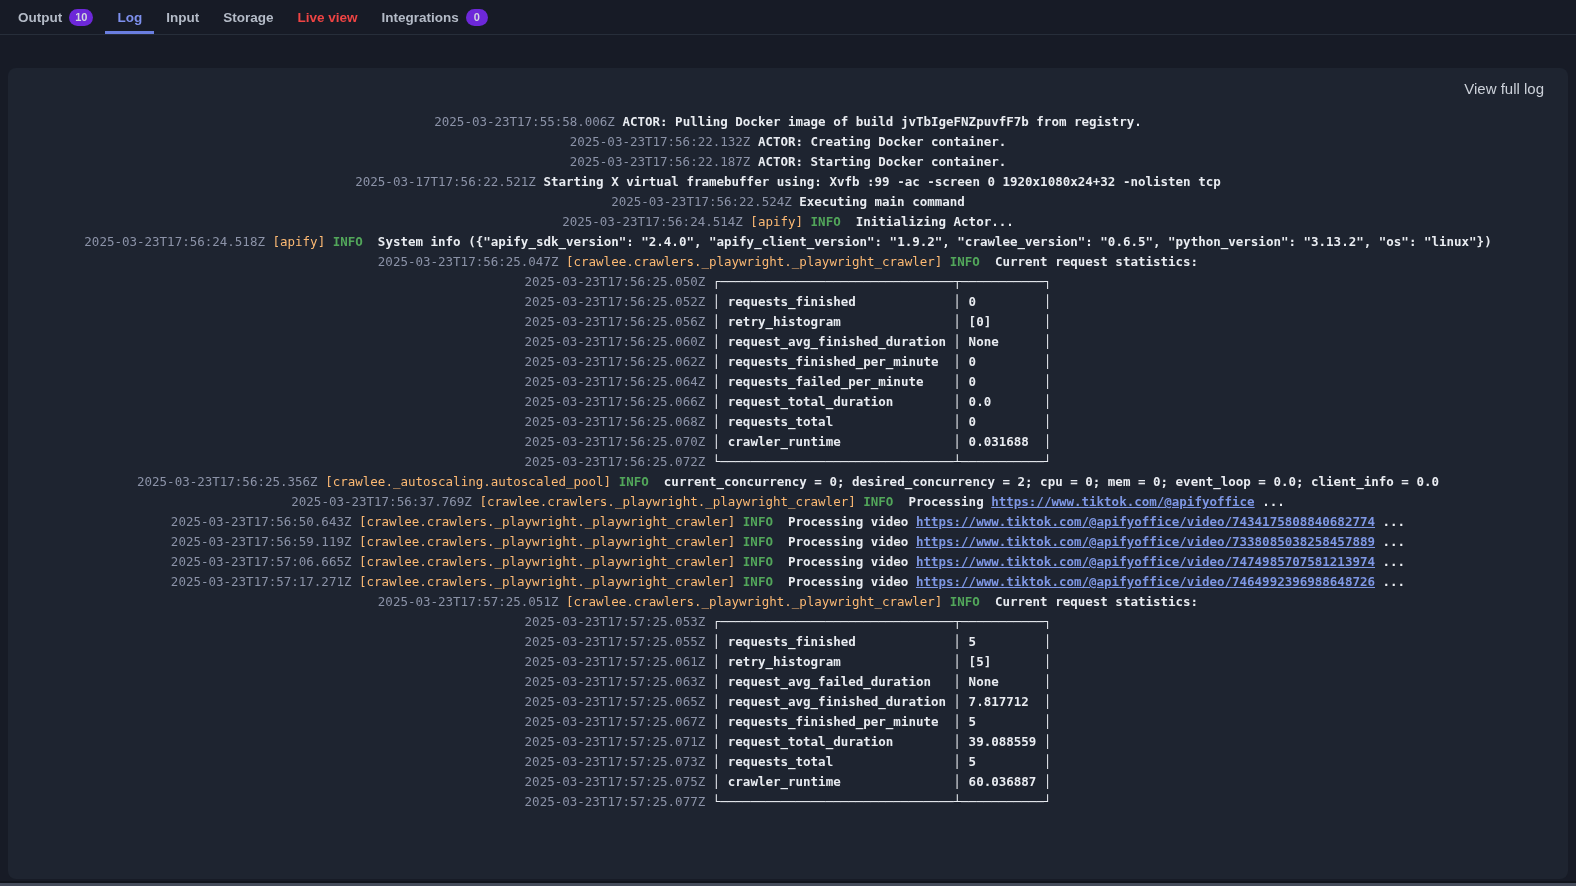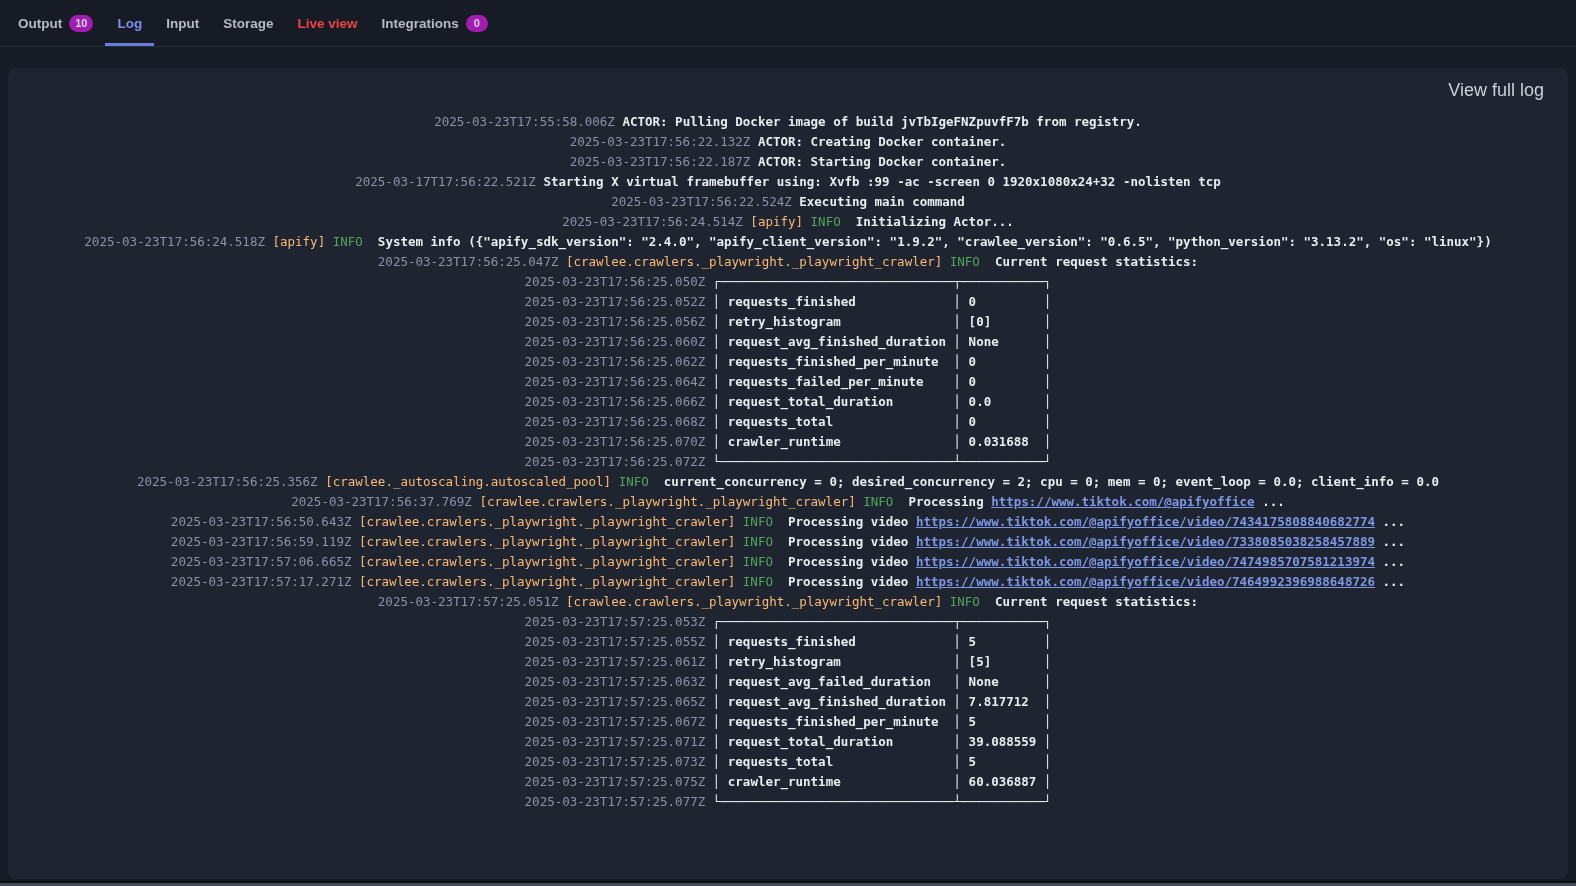--- a/index.html
+++ b/index.html
@@ -8,21 +8,21 @@
     background: #171b26;
     font-family: "Liberation Sans", sans-serif;
     overflow: hidden;
     position: relative;
   }
 
   
   .tabbar {
     display: flex;
     align-items: stretch;
-    height: 47px;
+    height: 35px;
     padding: 0 6px;
     border-bottom: 1px solid #272e3a;
     background: #171b26;
   }
   .tab {
     display: flex;
     align-items: center;
     gap: 7px;
     padding: 0 12px;
     font-size: 13.5px;
@@ -36,21 +36,21 @@
   .tab.active { color: #7e90ee; border-bottom-color: #6a7ee0; }
   .tab.disabled { color: #ef4444; text-align: right; }
   .badge {
     display: inline-flex;
     align-items: center;
     justify-content: center;
     min-width: 22px;
     height: 17px;
     padding: 0 6px;
     border-radius: 9px;
-    background: #a21caf;
+    background: #6d28d9;
     color: #d2d6dd;
     font-size: 11px;
     font-weight: 700;
   }
 
   
   .log-panel {
     position: absolute;
     left: 8px; right: 8px;
     top: 68px;
@@ -61,36 +61,36 @@
     overflow: hidden;
   }
   .log-header {
     height: 22px;
     display: flex;
     justify-content: flex-end;
     margin-bottom: 10px;
   }
   .view-full-log {
     color: #ccd1d9;
-    font-size: 18px;
+    font-size: 15px;
     cursor: pointer;
   }
   .log-lines {
     font-family: "DejaVu Sans Mono", monospace;
     font-size: 12.5px;
   }
   .log-line {
     white-space: pre;
     line-height: 20px;
     height: 20px;
     text-align: center;
   }
   .seg-ts   { color: #8c93a8; }
   .seg-dim  { color: #fdba74; }
-  .seg-info { color: #52a65a; font-weight: 400; }
+  .seg-info { color: #52a65a; font-weight: 700; }
   .seg-text { color: #e9ecf1; font-weight: 700; }
   .seg-link { color: #7e97e4; font-weight: 700; text-decoration: underline; cursor: pointer; }
 
   .bottom-strip {
     position: absolute;
     left: 0; right: 0; bottom: 0;
     height: 5px;
     background: #454c5b;
     border-top: 2px solid #10141b;
   }

